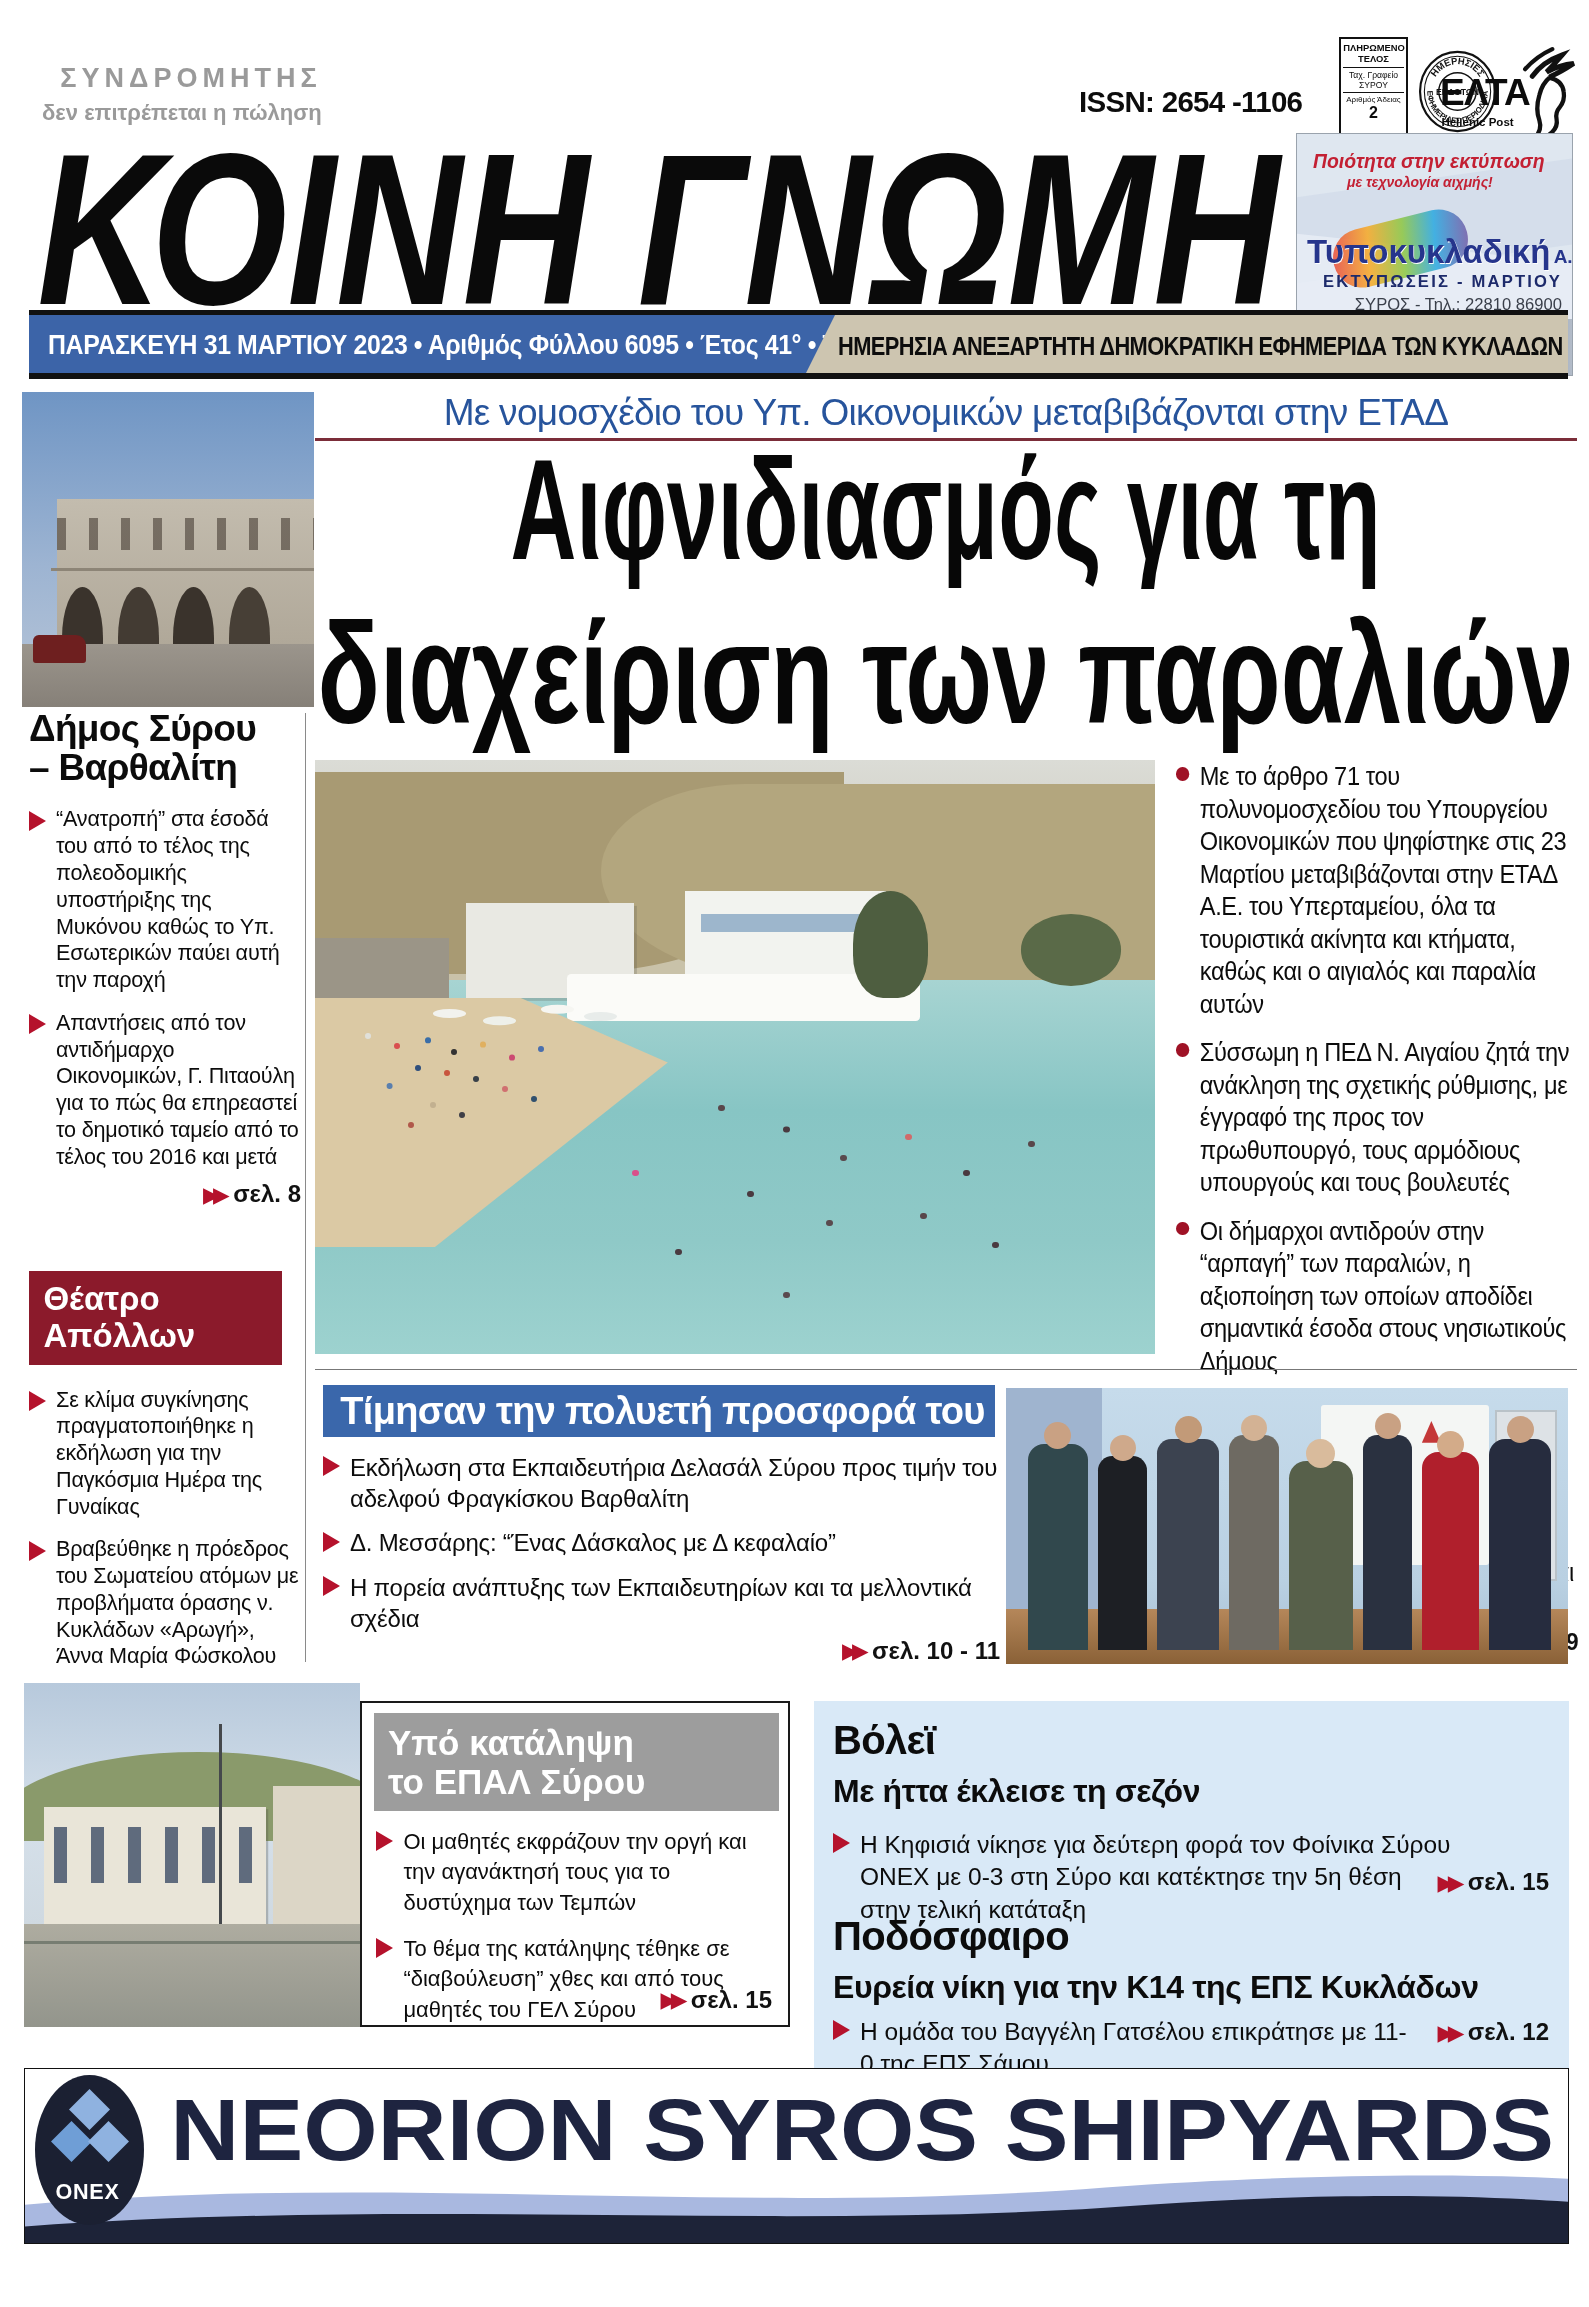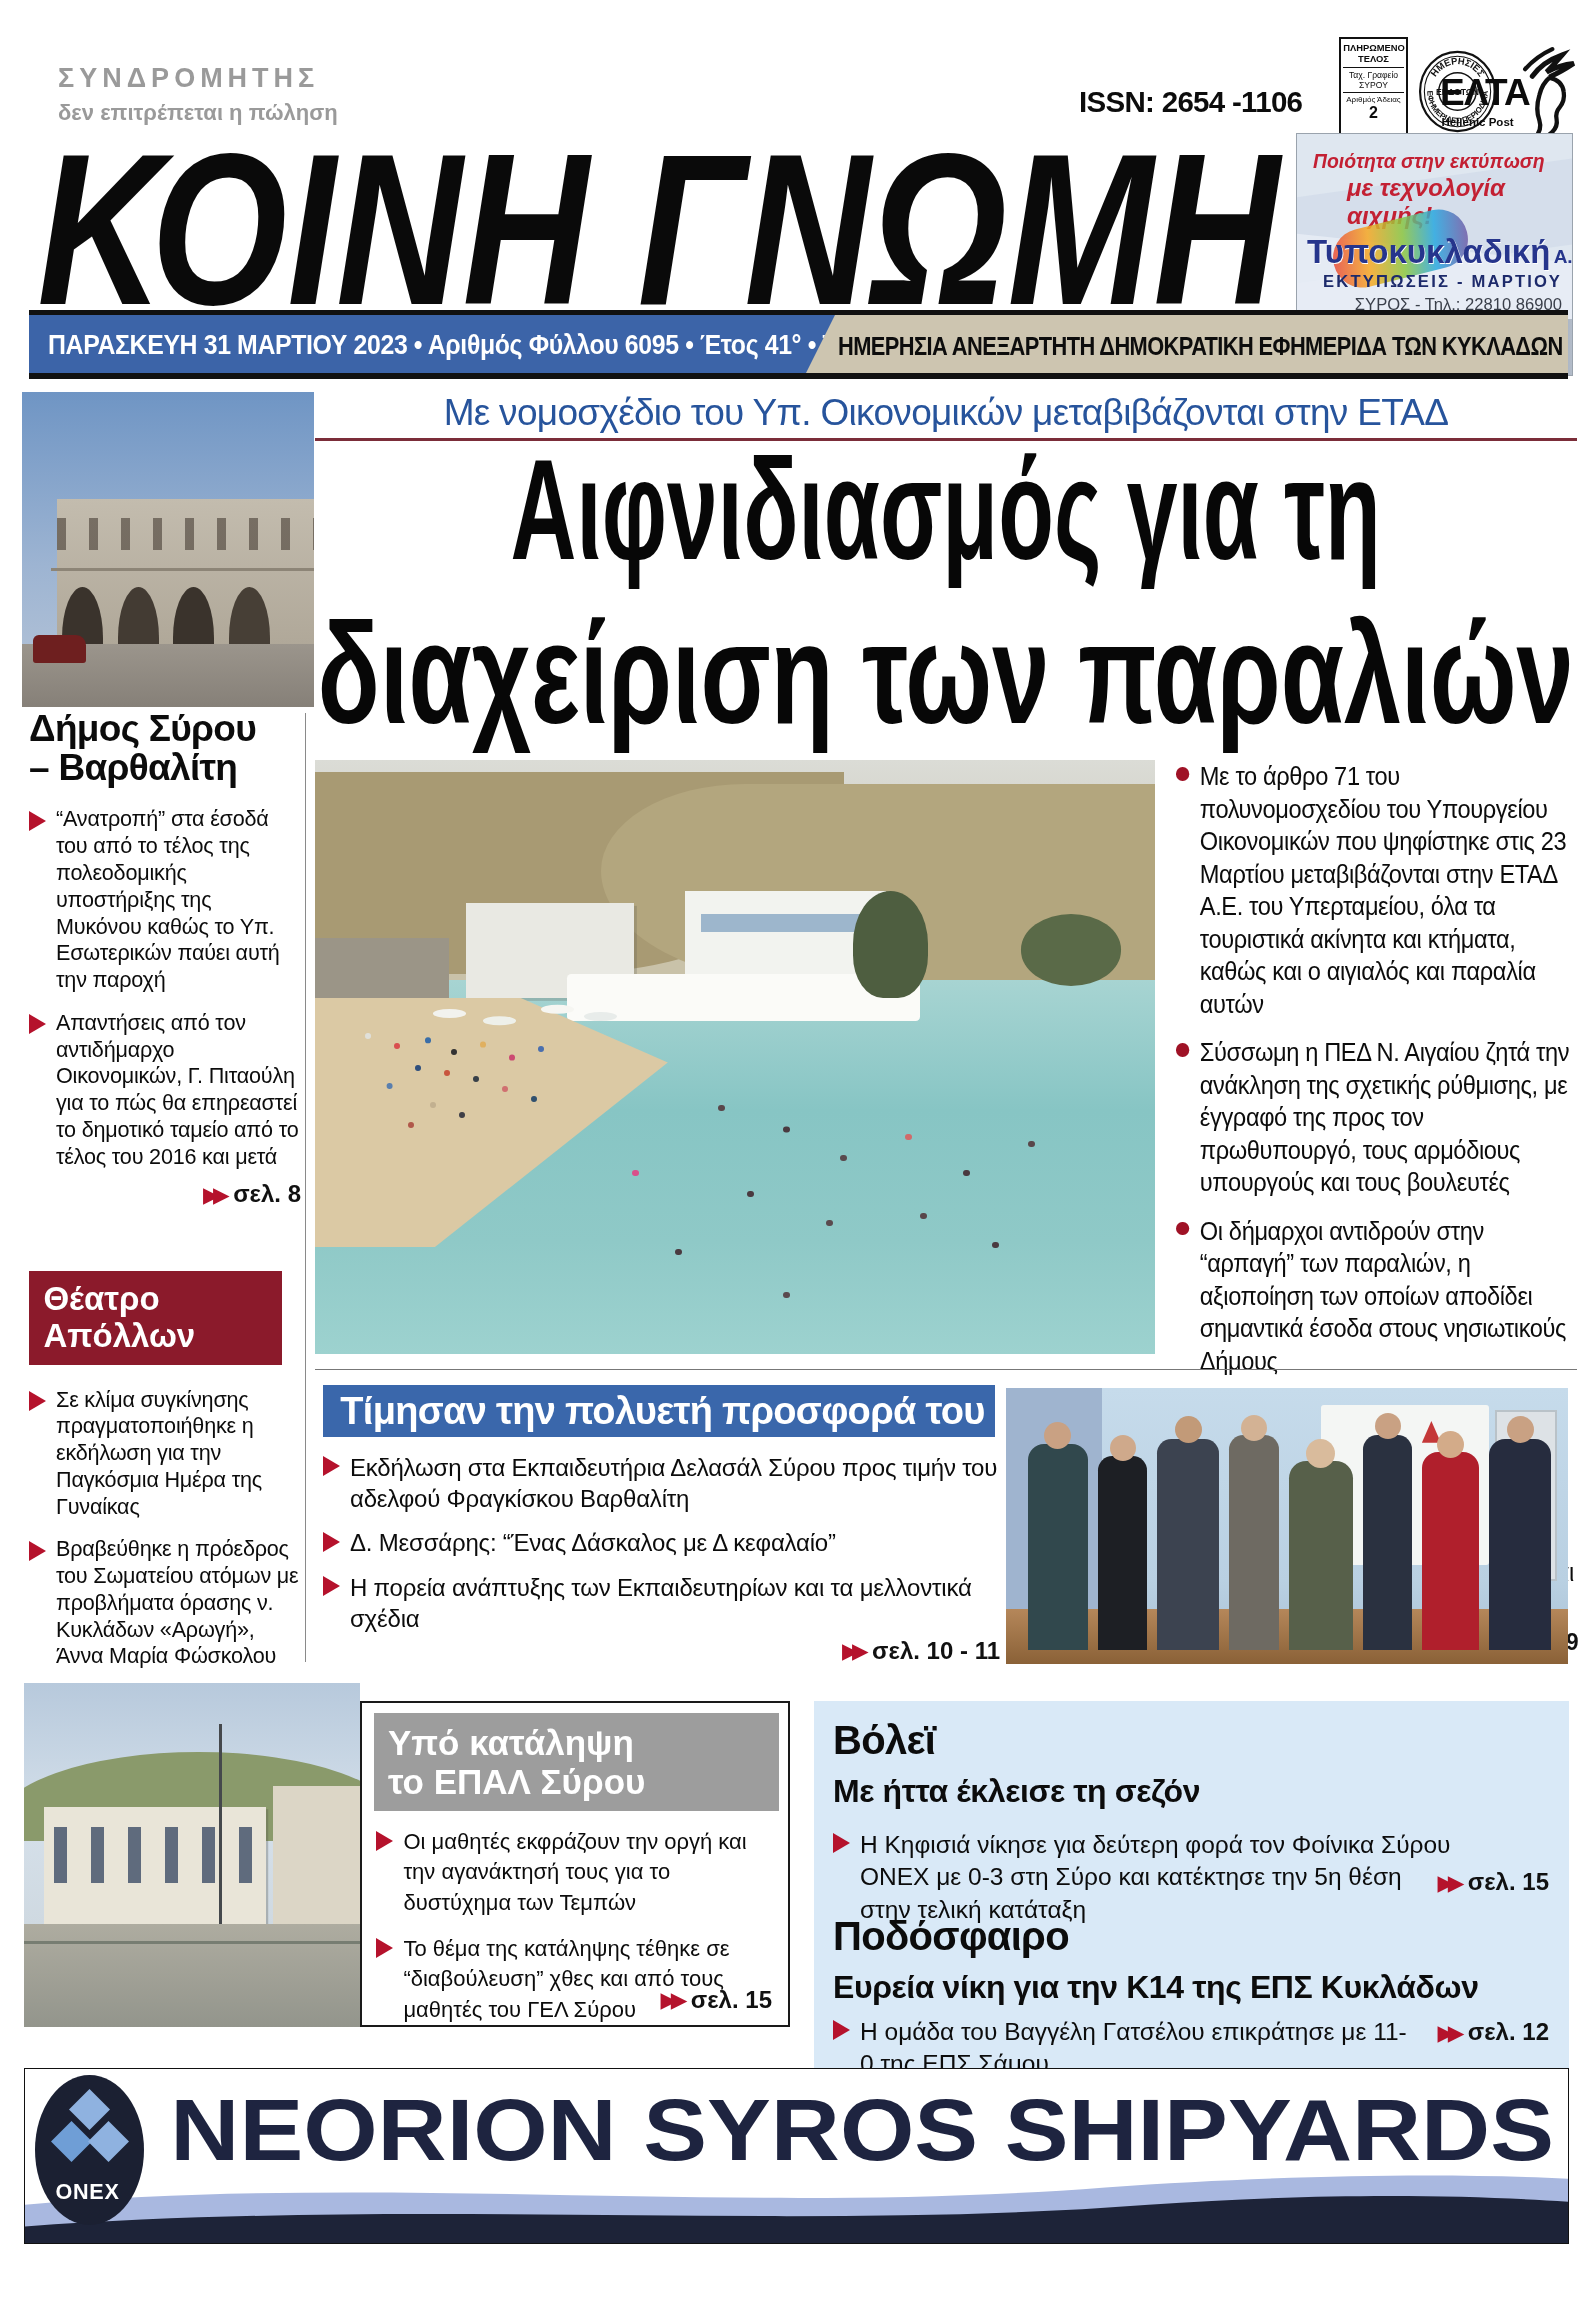--- a/index.html
+++ b/index.html
@@ -36,21 +36,21 @@
   .sp-sub{font-size:32px;font-weight:bold;letter-spacing:-0.4px;}
   .sp-text{font-size:24.5px;line-height:1.32;}
   .rule{position:absolute;background:#111;}
   .vline{position:absolute;width:1.4px;background:#8a8a8a;}
 </style>
 </head>
 <body>
 
 <div id="page">
 
-  <div class="abs" style="left:58px;top:63px;">
+  <div class="abs" style="left:42px;top:63px;text-align:right;">
     <div style="font-size:27px;font-weight:bold;color:#9a9a9a;letter-spacing:5px;">ΣΥΝΔΡΟΜΗΤΗΣ</div>
     <div style="font-size:22px;font-weight:bold;color:#9a9a9a;margin-top:5.8px;">δεν επιτρέπεται η πώληση</div>
   </div>
 
   <div class="abs" style="left:1079px;top:85px;font-size:29.5px;font-weight:bold;letter-spacing:-0.7px;">ISSN: 2654 -1106</div>
 
   <div class="abs" style="left:1339px;top:37px;width:69px;height:108px;border:2.2px double #111;padding:2.9px 2.2px;text-align:center;background:#fff;">
     <div style="font-size:9.4px;font-weight:bold;">ΠΛΗΡΩΜΕΝΟ</div>
     <div style="font-size:9.4px;font-weight:bold;border-bottom:0.7px solid #111;padding-bottom:3px;">ΤΕΛΟΣ</div>
     <div style="font-size:8.6px;margin-top:2.2px;">Ταχ. Γραφείο</div>
@@ -87,21 +87,21 @@
   </div>
 
   <svg class="abs" style="left:29px;top:131px;" width="1259" height="181" viewBox="0 0 1748 252">
     <text x="874" y="140" text-anchor="middle" font-family="Liberation Sans,sans-serif" font-weight="bold" font-style="italic" font-size="175" textLength="1730" lengthAdjust="spacingAndGlyphs" transform="scale(1,1.72)" fill="#0a0a0a">ΚΟΙΝΗ ΓΝΩΜΗ</text>
   </svg>
 
   <div class="abs" style="left:1296px;top:133px;width:277px;height:243px;border:0.7px solid #9aa3ad;background:#dfe7f0;overflow:hidden;">
     <div style="position:absolute;left:-29px;top:43px;width:346px;height:86px;background:#ccd7e8;opacity:.55;transform:skewY(-8deg);"></div>
     <div style="position:absolute;left:-29px;top:115px;width:346px;height:79px;background:#e9eef6;opacity:.8;transform:skewY(6deg);"></div>
     <div style="position:absolute;left:16px;top:16px;font-size:19.4px;font-weight:bold;font-style:italic;color:#c32033;">Ποιότητα στην εκτύπωση</div>
-    <div style="position:absolute;left:50px;top:40px;font-size:24px;font-weight:bold;font-style:italic;color:#c32033;">με τεχνολογία αιχμής!</div>
+    <div style="position:absolute;left:50px;top:40px;font-size:14px;font-weight:bold;font-style:italic;color:#c32033;">με τεχνολογία αιχμής!</div>
     <div style="position:absolute;left:35px;top:85px;width:137px;height:59px;border-radius:29px;transform:rotate(-14deg);opacity:.85;background:linear-gradient(100deg,#e7413d,#f7a823 28%,#8cc63f 52%,#29a8e0 74%,#7a52a0);"></div>
     <div style="position:absolute;left:10px;top:99px;white-space:nowrap;">
       <span style="font-size:33px;font-weight:bold;color:#26358c;text-shadow:0.7px 0.7px 0 #fff;">Τυποκυκλαδική</span>
       <span style="font-size:19px;font-weight:bold;color:#26358c;">Α.Ε.</span>
     </div>
     <div style="position:absolute;right:10px;top:138px;font-size:16.6px;font-weight:bold;color:#1d2a6b;letter-spacing:2.2px;">ΕΚΤΥΠΩΣΕΙΣ - ΜΑΡΤΙΟΥ</div>
     <div style="position:absolute;right:10px;top:161px;font-size:16.6px;color:#3a3f4a;">ΣΥΡΟΣ - Τηλ.: 22810 86900</div>
     <div style="position:absolute;left:0;bottom:0;width:100%;height:56px;background:linear-gradient(90deg,#97a1b3,#c6ccd7 22%,#8e99ab 45%,#bcc3cf 66%,#8795a8 88%,#b3bcc9);"></div>
   </div>
 

